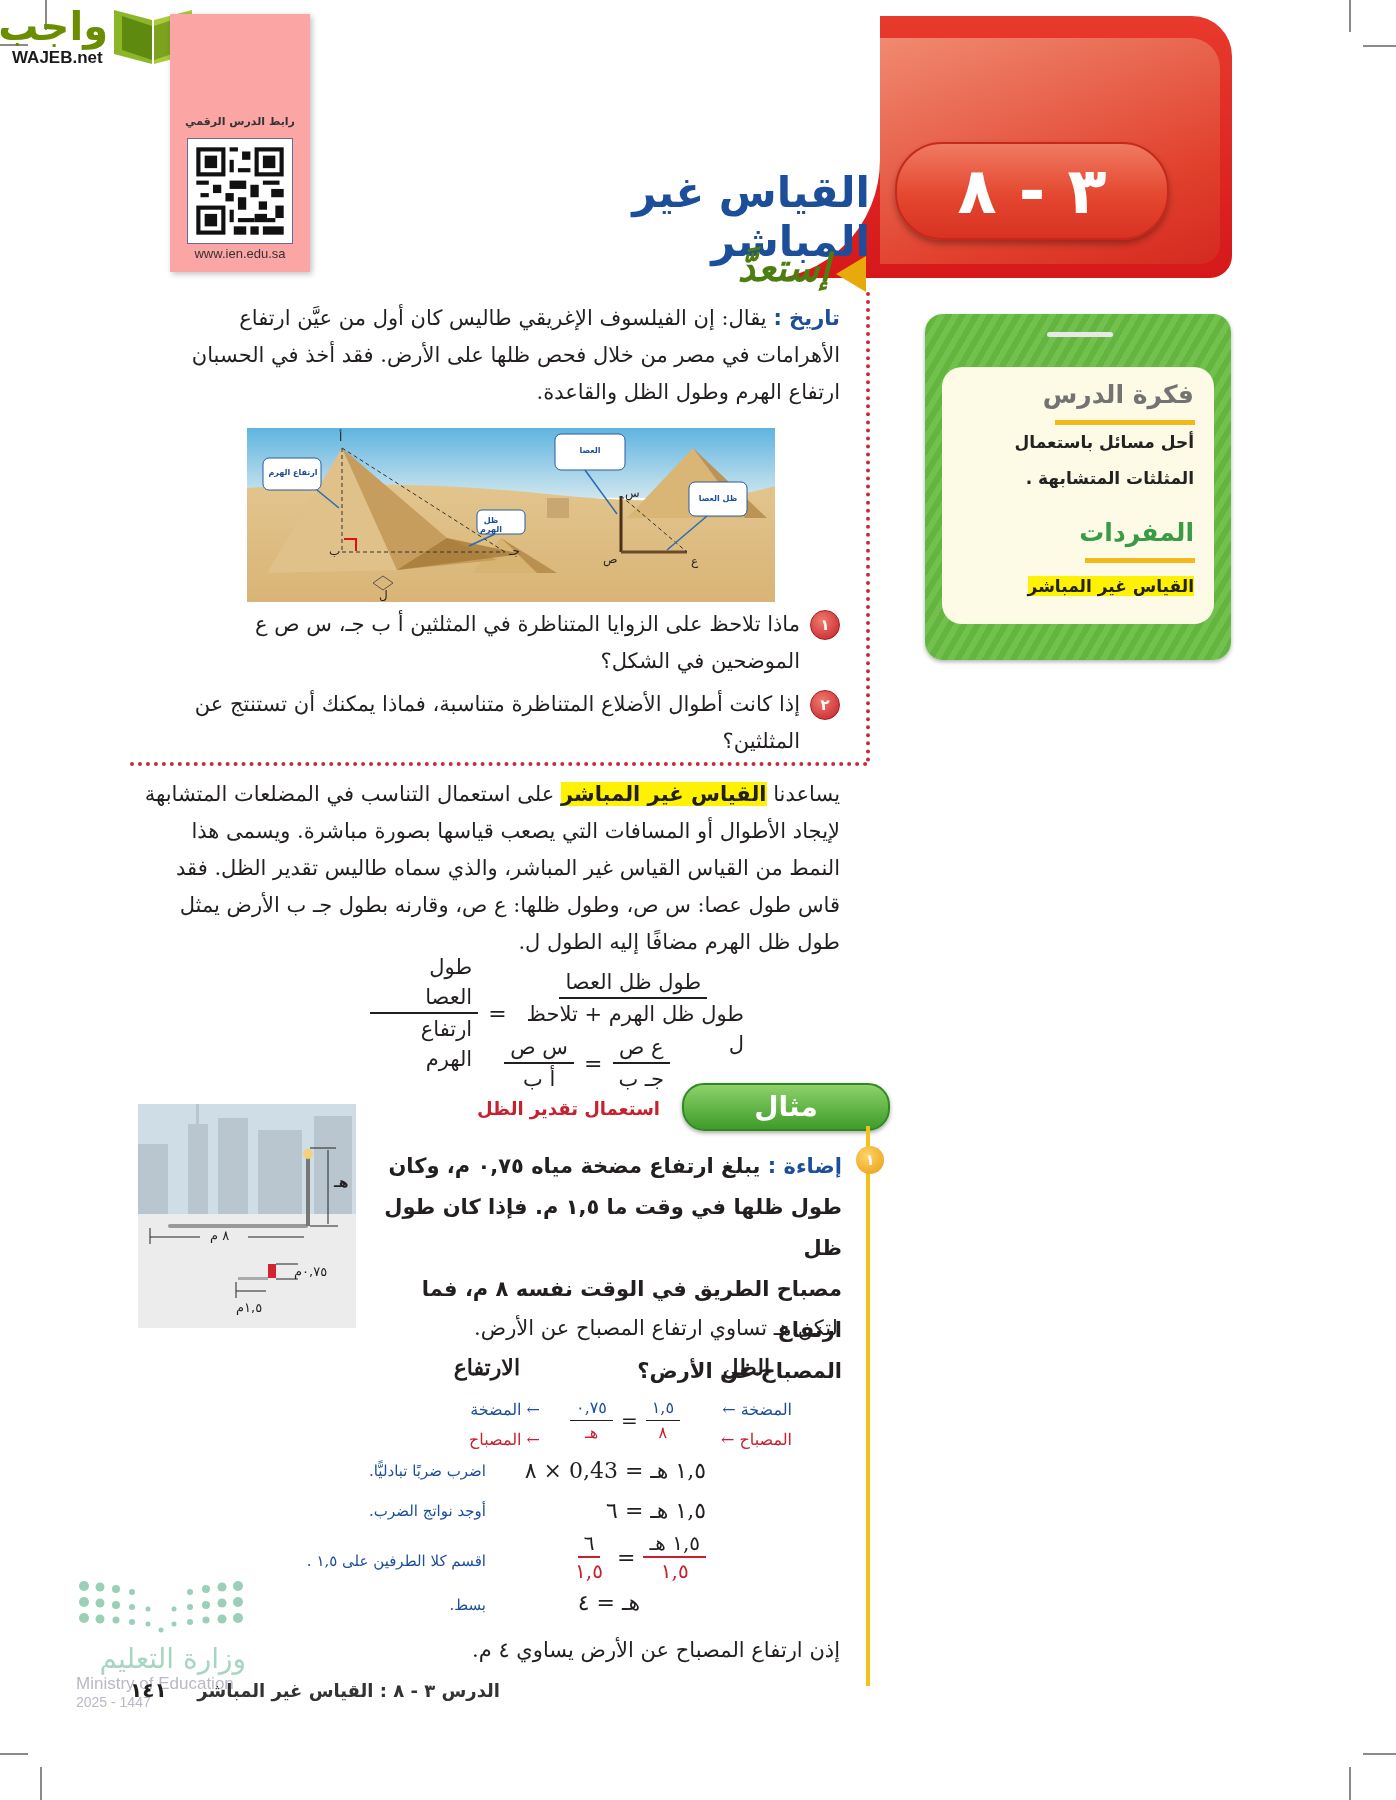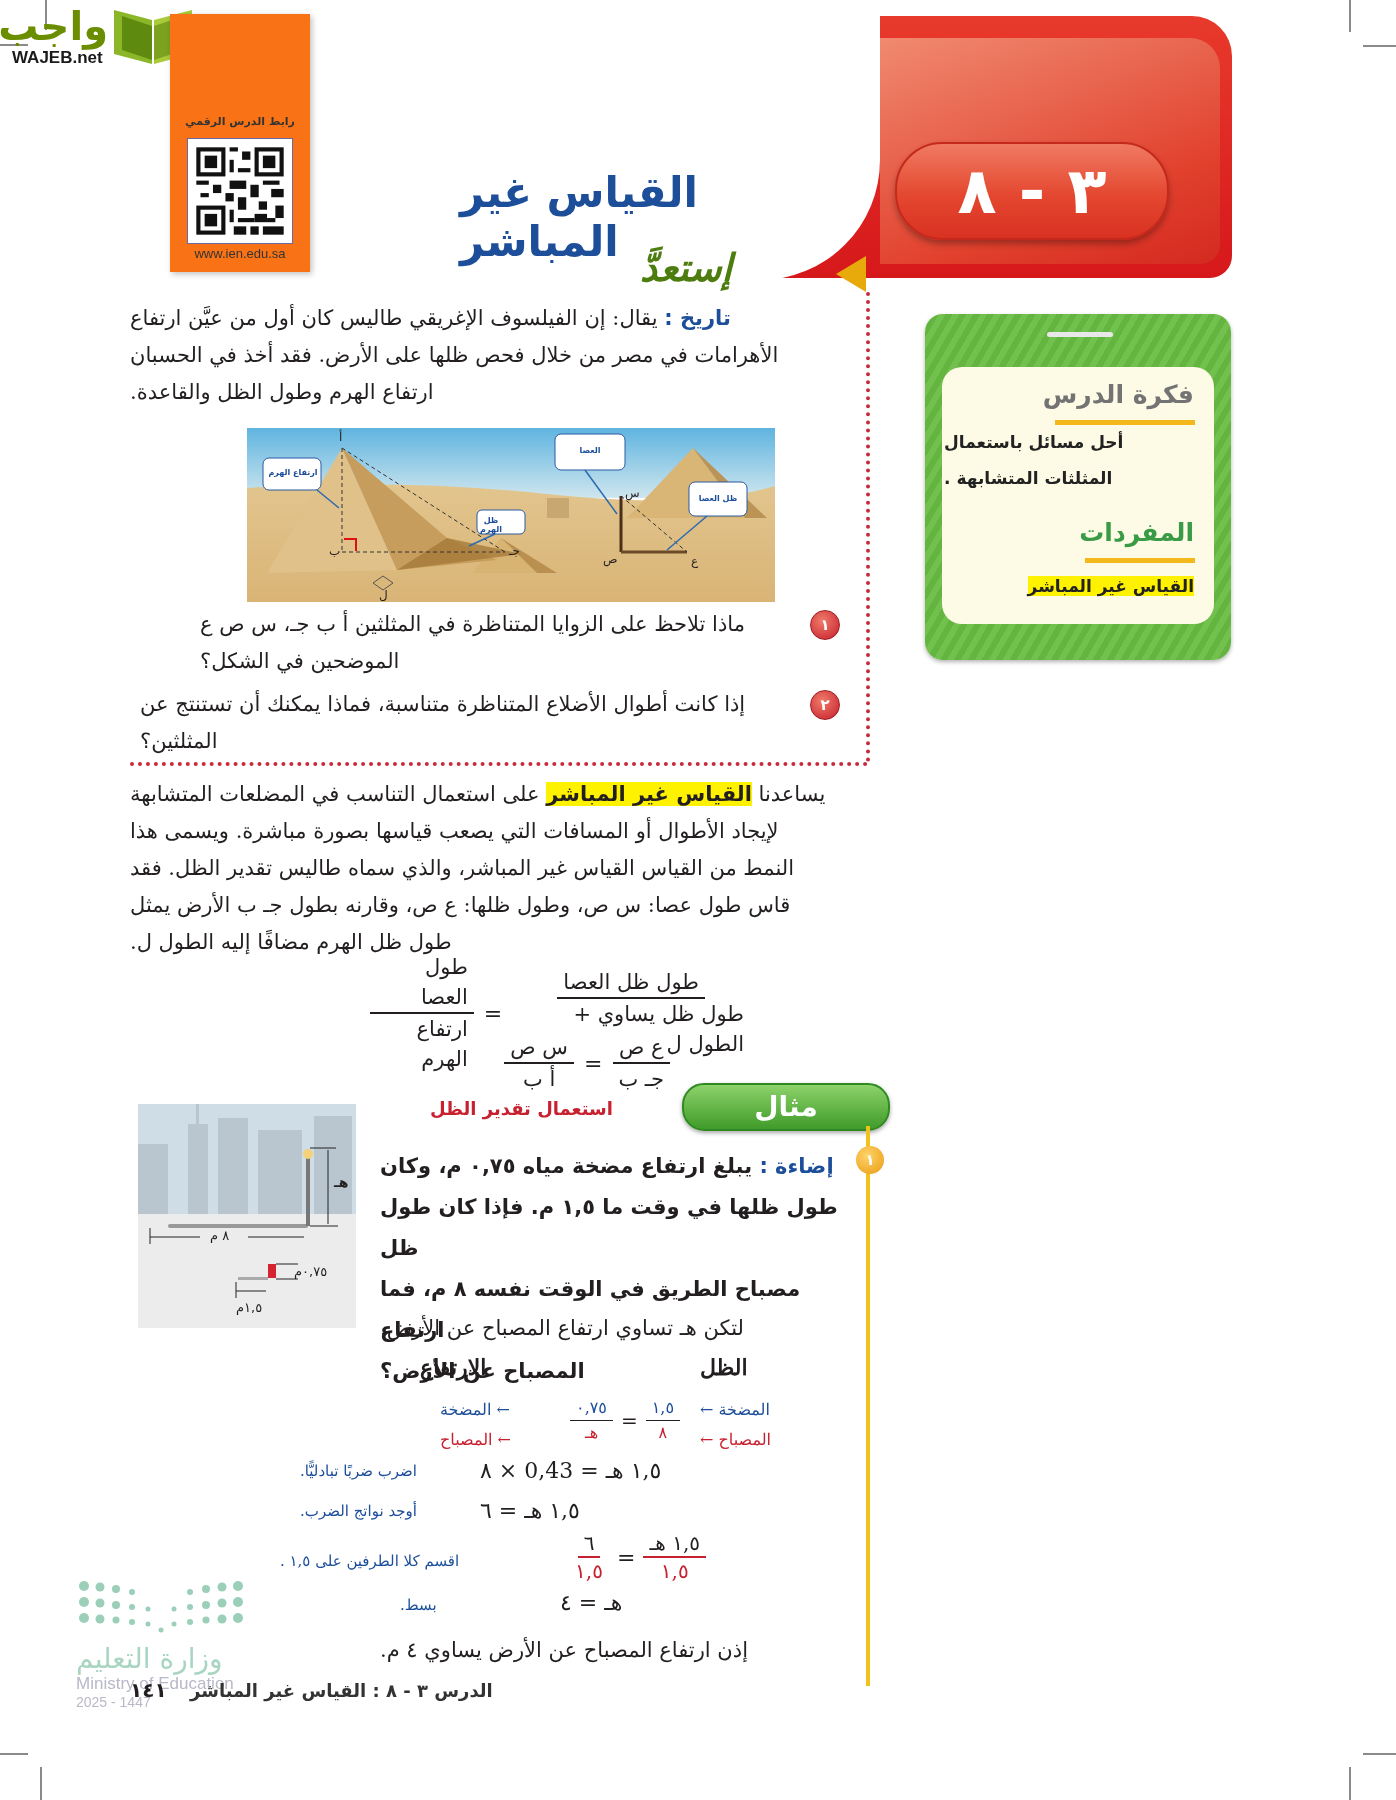--- a/index.html
+++ b/index.html
@@ -1,25 +1,25 @@
 <!DOCTYPE html>
 <html><head>
 <meta charset="utf-8">
 <style>
   html,body{margin:0;padding:0;background:#fff;}
   body{width:1396px;height:1800px;position:relative;overflow:hidden;font-family:"DejaVu Sans",sans-serif;color:#231f20;}
   .abs{position:absolute;}
-  .rtl{direction:rtl;text-align:left;}
+  .rtl{direction:rtl;text-align:right;}
   
   .cm{position:absolute;background:#8a8a8a;}
   
   .wajeb-text{font-family:"DejaVu Sans",sans-serif;font-weight:bold;color:#6b8e00;font-size:40px;line-height:40px;}
   .wajeb-net{font-family:"Liberation Sans",sans-serif;font-weight:bold;color:#1a1a1a;font-size:17px;}
   
-  .qr-card{left:170px;top:14px;width:140px;height:258px;background:#f97316;box-shadow:2px 2px 6px rgba(0,0,0,0.25);}
+  .qr-card{left:170px;top:14px;width:140px;height:258px;background:#fca5a5;box-shadow:2px 2px 6px rgba(0,0,0,0.25);}
   .qr-caption{font-size:11px;font-weight:bold;color:#333;text-align:center;width:100%;top:101px;}
   .qr-box{left:17px;top:124px;width:104px;height:104px;border:1px solid #6a6aa0;background:#fff;}
   .qr-url{top:232px;width:100%;text-align:center;font-family:"Liberation Sans",sans-serif;font-size:13px;color:#333;}
   
   .banner{left:780px;top:16px;width:452px;height:262px;background:linear-gradient(180deg,#e83a2c,#d6181b);border-radius:0 40px 22px 0;}
   .banner-inner{left:880px;top:38px;width:340px;height:226px;background:linear-gradient(160deg,#f08a70,#e1402d 70%,#d42a20);border-radius:0 30px 20px 0;}
   .banner-cut{left:740px;top:10px;width:140px;height:270px;background:#fff;border-radius:0 0 120px 0;}
   .lesson-pill{left:895px;top:142px;width:270px;height:94px;border-radius:47px;background:linear-gradient(180deg,#f07a62 0%,#e4472f 55%,#d93223 100%);box-shadow:0 4px 6px rgba(0,0,0,0.3);border:2px solid #c4291c;}
   .lesson-num{width:100%;text-align:center;color:#fff;font-size:64px;font-weight:bold;line-height:94px;letter-spacing:8px;}
   .lesson-title{left:460px;top:168px;width:410px;font-size:42px;font-weight:bold;color:#1c4e9a;}
@@ -235,21 +235,21 @@
   <div><span>يساعدنا </span><span class="hl" style="font-weight:bold;font-family:'DejaVu Sans',sans-serif;">القياس غير المباشر</span><span> على استعمال التناسب في المضلعات المتشابهة</span></div>
   <div>لإيجاد الأطوال أو المسافات التي يصعب قياسها بصورة مباشرة. ويسمى هذا</div>
   <div>النمط من القياس القياس غير المباشر، والذي سماه طاليس تقدير الظل. فقد</div>
   <div>قاس طول عصا: س ص، وطول ظلها: ع ص، وقارنه بطول جـ ب  الأرض يمثل</div>
   <div>طول ظل الهرم مضافًا إليه الطول ل.</div>
 </div>
 
 <div class="abs" style="left:370px;top:952px;width:380px;direction:rtl;display:flex;align-items:center;gap:10px;">
   <span class="frac">
       <span class="num">طول ظل العصا</span>
-      <span class="den">طول ظل يساوي + الطول ل</span>
+      <span class="den">طول ظل الهرم + تلاحظ ل</span>
     </span>
   <span class="eq">=</span>
   <span class="frac">
       <span class="num">طول العصا</span>
       <span class="den">ارتفاع الهرم</span>
     </span>
 </div>
 
 <div class="abs" style="left:470px;top:1032px;width:200px;direction:rtl;display:flex;align-items:center;gap:10px;">
   <span class="frac">

